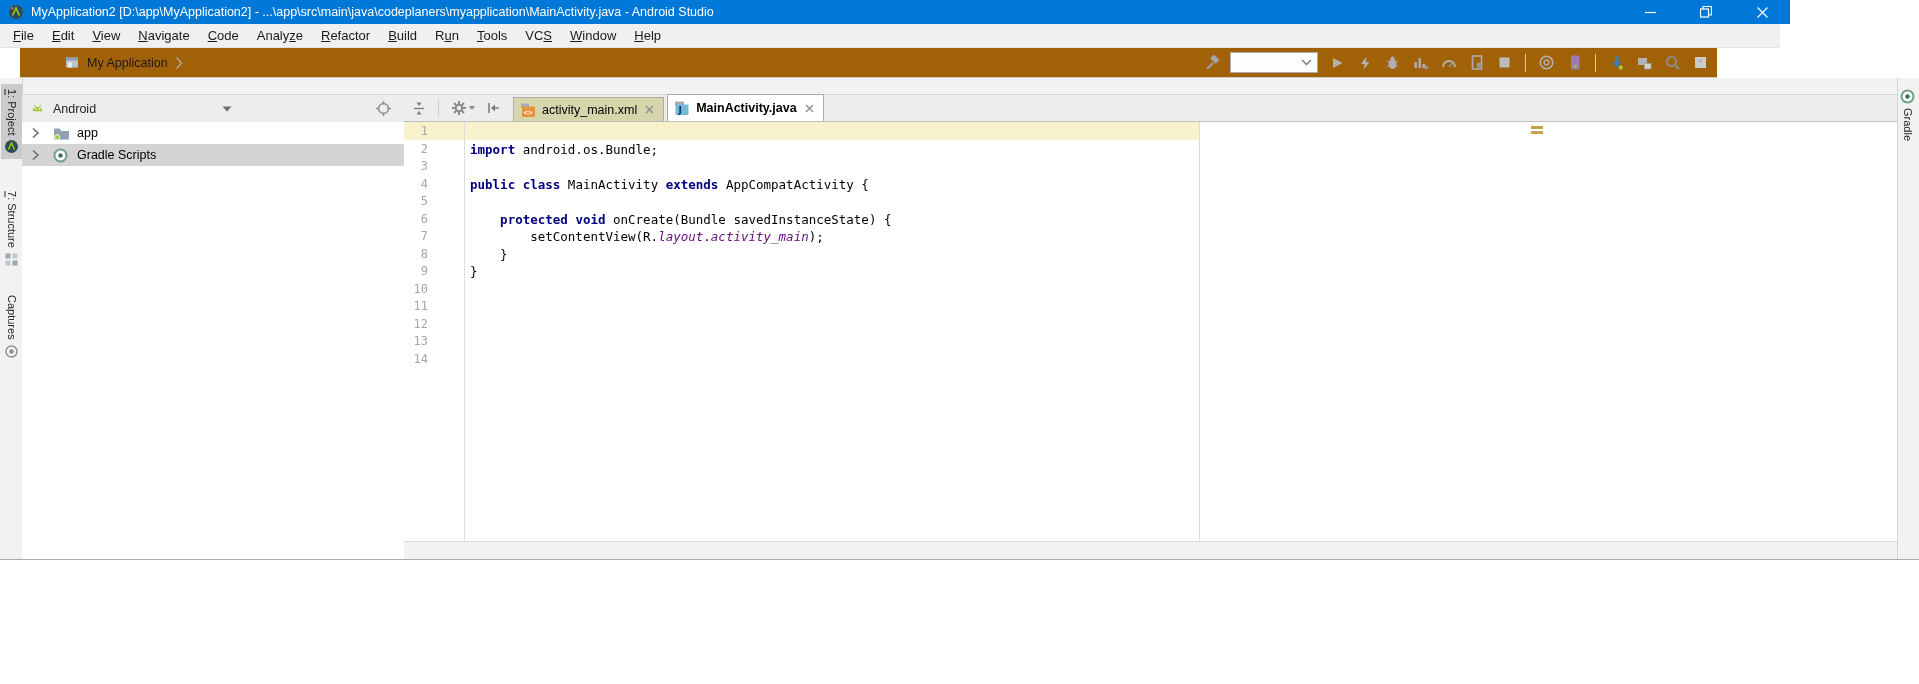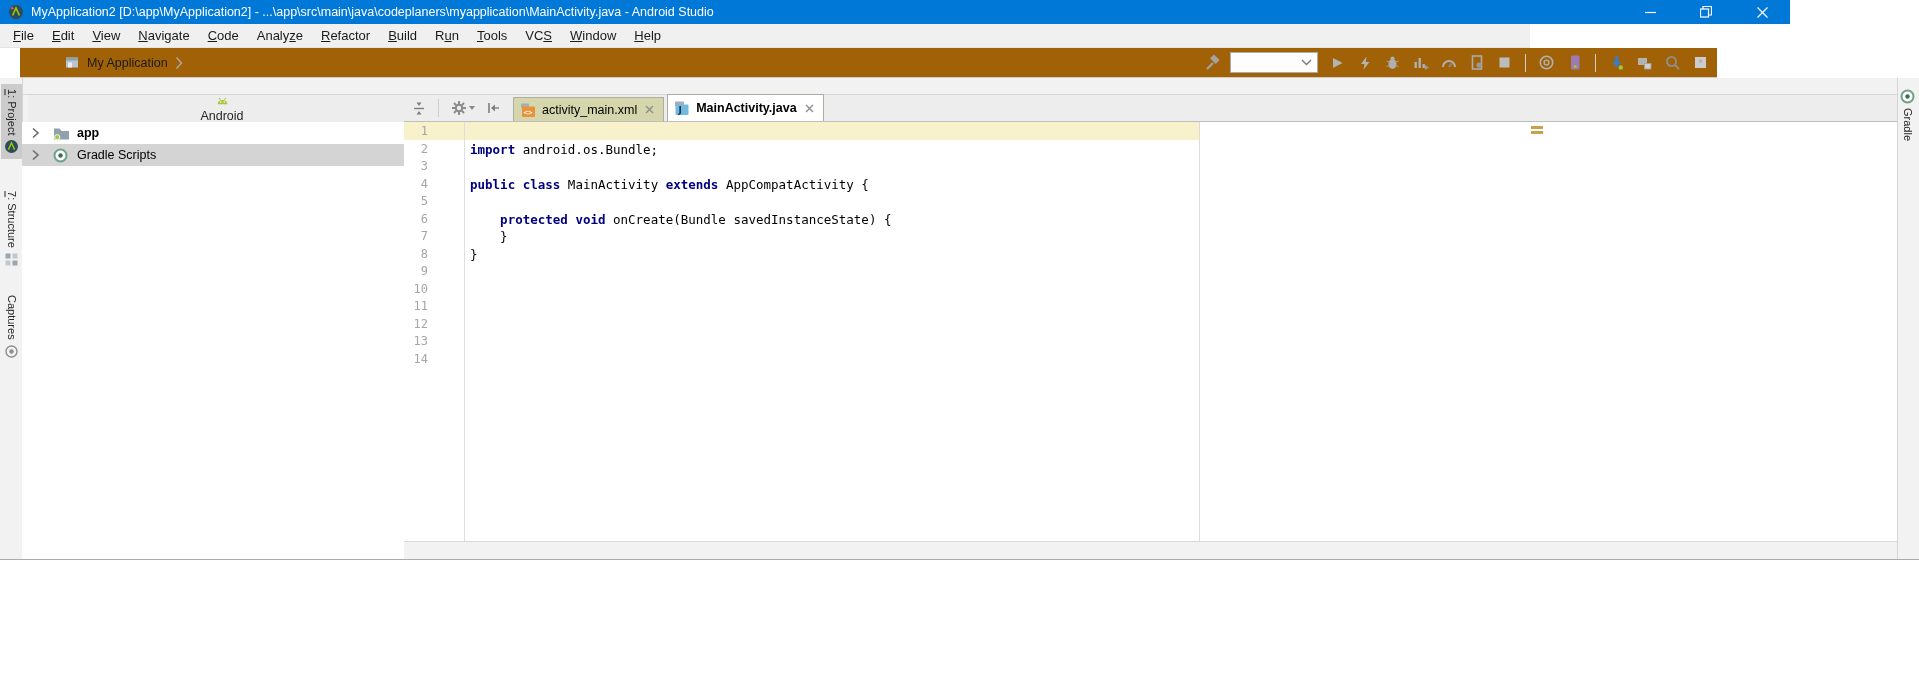--- a/index.html
+++ b/index.html
@@ -5,49 +5,49 @@
   * { margin:0; padding:0; box-sizing:border-box; }
   html,body { width:1919px; height:684px; background:#fff; font-family:"Liberation Sans","DejaVu Sans",sans-serif; overflow:hidden; }
   .abs { position:absolute; }
   
   #titlebar { left:0; top:0; width:1790px; height:24px; background:var(--c-titlebar,#0078D7); display:flex; align-items:center; }
   #titlebar .ticon16 { margin:0 7px 0 8px; display:flex; }
   #title-text { color:#fff; font-size:12.5px; white-space:nowrap; }
   #win-controls { position:absolute; right:0; top:0; height:24px; display:flex; }
   .win-btn { width:56px; height:24px; display:flex; align-items:center; justify-content:center; }
   
-  #menubar { left:0; top:24px; width:1530px; height:24px; background:#F0F0F0; display:flex; align-items:flex-start; padding-left:4px; border-bottom:1px solid #E3E3E3; }
+  #menubar { left:0; top:24px; width:1780px; height:24px; background:#F0F0F0; display:flex; align-items:flex-start; padding-left:4px; border-bottom:1px solid #E3E3E3; }
   .menu-item { font-size:13px; color:#1a1a1a; padding:0 9px; line-height:23px; cursor:default; }
   .menu-item u { text-decoration:underline; }
   
   #toolbar { left:0; top:48px; width:1697px; height:30px; background:#a16207; border-bottom:1px solid #CCCCCC;margin-left:20px; }
   #breadcrumb { position:absolute; left:44px; top:0; height:29px; display:flex; align-items:center; gap:7px; }
   #breadcrumb-label { font-size:12.5px; color:#1a1a1a; }
   #toolbar-icons { position:absolute; right:7px; top:0; height:29px; display:flex; align-items:center; gap:9px; }
   .ticon { width:19px; height:19px; display:flex; align-items:center; justify-content:center; }
   .tsep { width:1px; height:18px; background:#CFCFCF; margin:0 2px; }
   #run-combo { width:88px; height:21px; background:#FDFDFD; border:1px solid #ABABAB; display:flex; align-items:center; justify-content:flex-end; padding-right:5px; }
   
   #main-bg { left:0; top:78px; width:1919px; height:481px; background:#F2F2F2; }
   .vline { width:1px; background:#D4D4D4; }
   
   .strip-btn { position:absolute; left:1px; width:21px; display:flex; flex-direction:column; align-items:center; gap:4px; padding:5px 0; cursor:default; }
   .strip-btn.selected { background:#CBCBCB; }
   .strip-label { writing-mode:vertical-rl; font-size:11px; color:#262626; white-space:nowrap; }
   .strip-label u { text-decoration:underline; }
   
-  #panel-header { left:28px; top:95px; width:382px; height:27px; background:#EDEDED; display:flex; align-items:center;flex-direction:column; }
+  #panel-header { left:22px; top:95px; width:382px; height:27px; background:#EDEDED; display:flex; align-items:center; }
   #panel-view-label { font-size:12.5px; color:#262626; margin-left:6px; }
   #tree { left:22px; top:122px; width:382px; height:437px; background:#fff; }
   .tree-row { height:22px; display:flex; align-items:center; cursor:default; }
   .tree-row.selected { background:var(--c-selection,#D4D4D4); }
   .tree-chevron { margin-left:9px; width:16px; display:flex; }
   .tree-icon { margin-left:6px; width:17px; display:flex; }
   .tree-label { margin-left:7px; font-size:12.5px; color:#000; }
-  .tree-label.bold { font-weight:bold; }
+  .tree-label.bold { font-weight:normal; }
   
   #tabbar { left:404px; top:95px; width:1493px; height:27px; background:#EDEDED; border-bottom:1px solid #BEBEBE; display:flex; align-items:flex-end; }
   #tabbar-icons { display:flex; align-items:center; gap:9px; height:26px; padding:0 6px 0 7px; }
   #tabs { display:flex; margin-left:6px; height:27px; align-items:flex-end; }
   .tab { height:26px; display:flex; align-items:center; padding:0 7px 0 6px; border:1px solid #ACACA0; border-bottom:none; margin-right:3px; cursor:default; }
   .tab.inactive { background:var(--c-inactive_tab,#D6D6AD); height:24px; }
   .tab.active { background:#FFFFFF; height:27px; }
   .tab-label { font-size:12.5px; color:#000; margin:0 6px; white-space:nowrap; }
   .tab.active .tab-label { font-weight:bold; }
   .tab-close { width:13px; height:13px; display:flex; align-items:center; justify-content:center; }
@@ -394,20 +394,21 @@
       <div>13</div>
       <div>14</div>
     </div>
   <div id="code">
       <div class="cl"></div>
       <div class="cl"><span class="tk-kw">import</span><span class="tk-pl"> android.os.Bundle;</span></div>
       <div class="cl"></div>
       <div class="cl"><span class="tk-kw">public</span><span class="tk-pl"> </span><span class="tk-kw">class</span><span class="tk-pl"> MainActivity </span><span class="tk-kw">extends</span><span class="tk-pl"> AppCompatActivity {</span></div>
       <div class="cl"></div>
       <div class="cl"><span class="tk-pl">    </span><span class="tk-kw">protected</span><span class="tk-pl"> </span><span class="tk-kw">void</span><span class="tk-pl"> onCreate(Bundle savedInstanceState) {</span></div>
+      <div class="cl"><span class="tk-pl">        setContentView(R.</span><span class="tk-st">layout</span><span class="tk-pl">.</span><span class="tk-st">activity_main</span><span class="tk-pl">);</span></div>
       <div class="cl"><span class="tk-pl">    }</span></div>
       <div class="cl"><span class="tk-pl">}</span></div>
       <div class="cl"></div>
     </div>
   <div id="inspection-widget">
       <div></div>
       <div></div>
     </div>
 </div>
 

